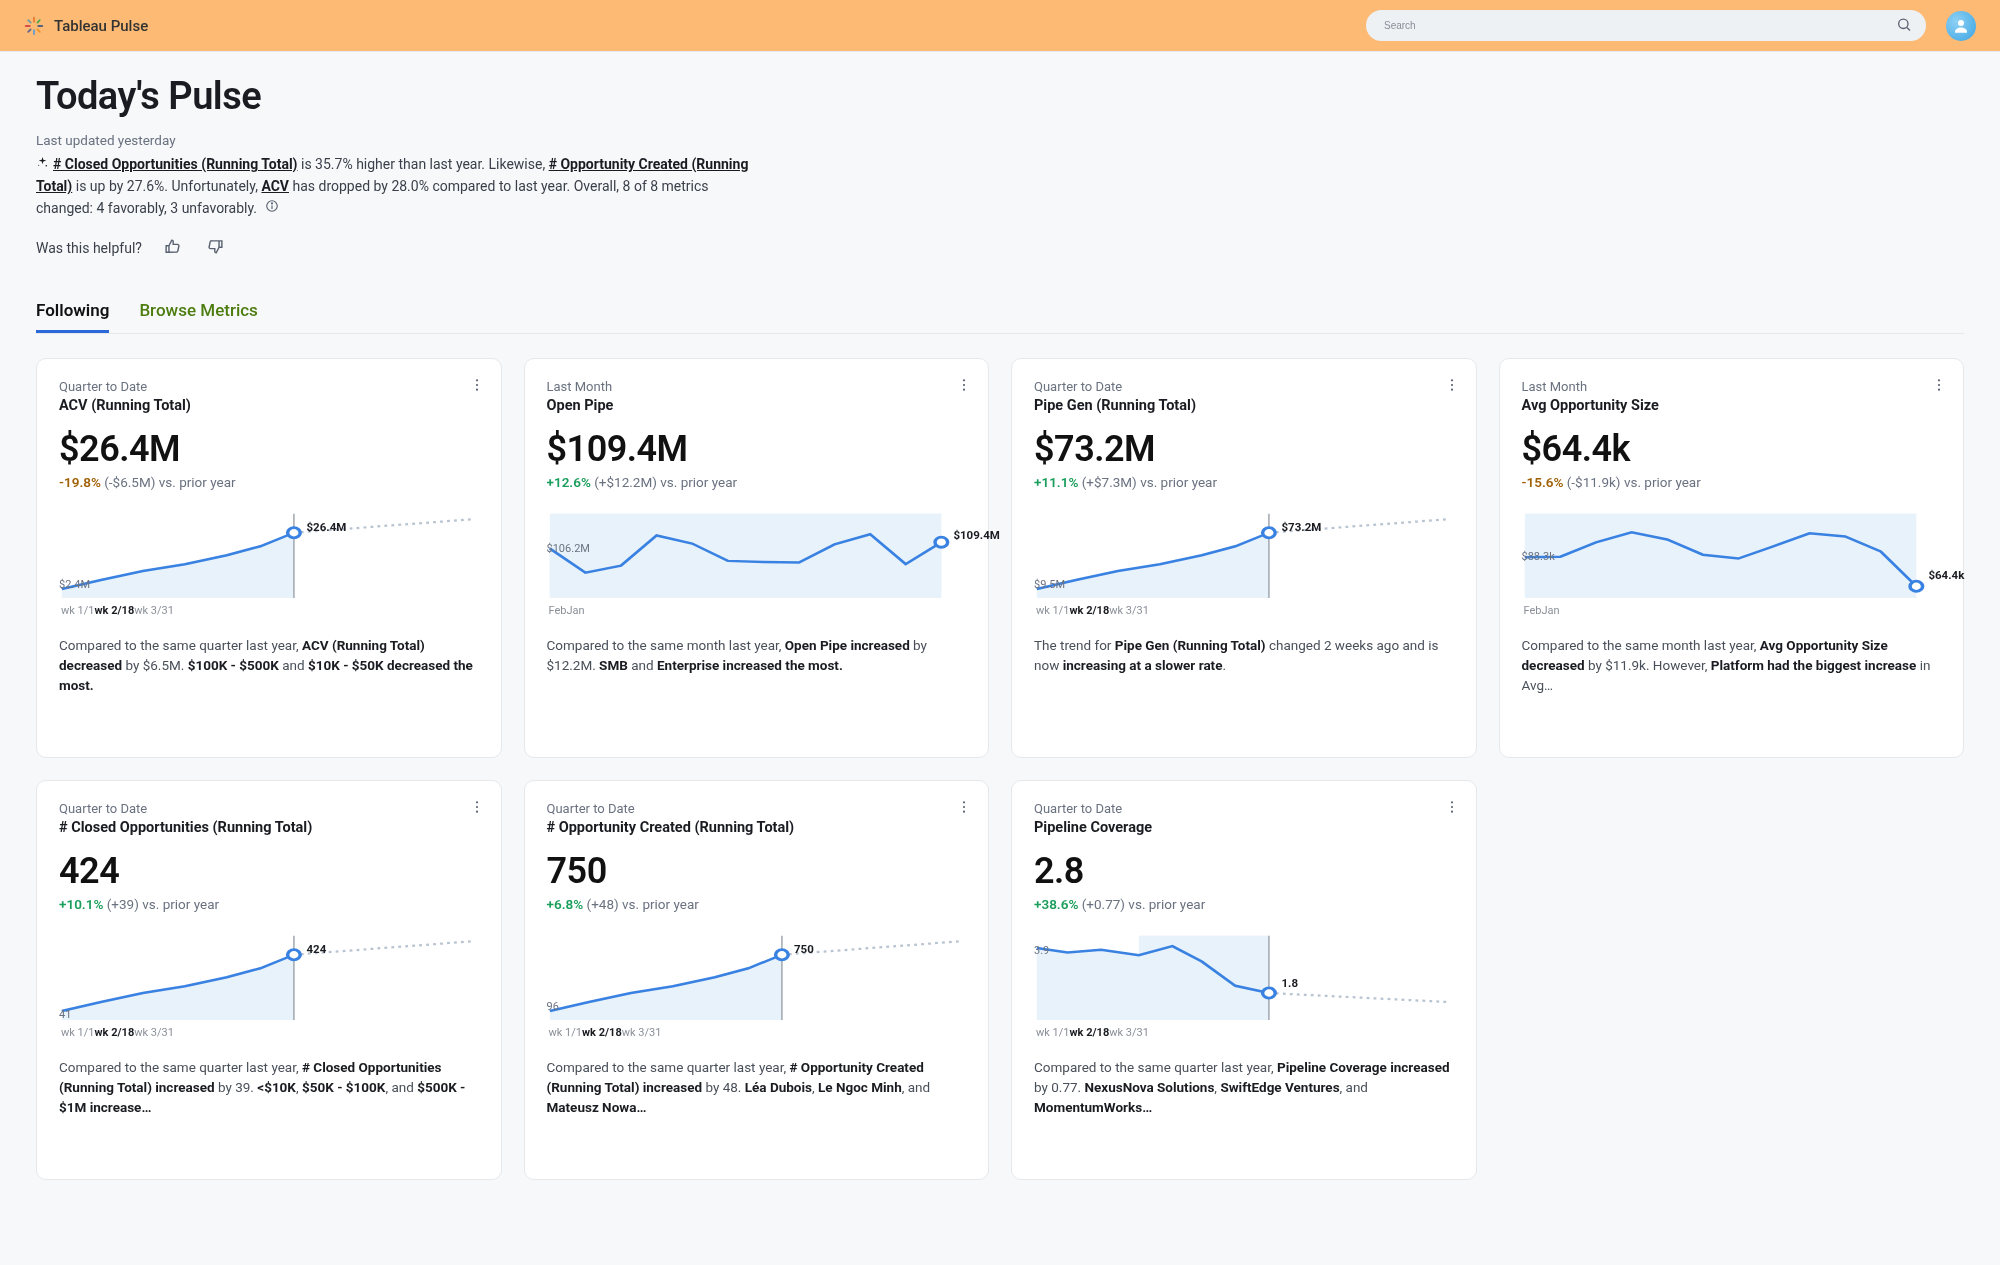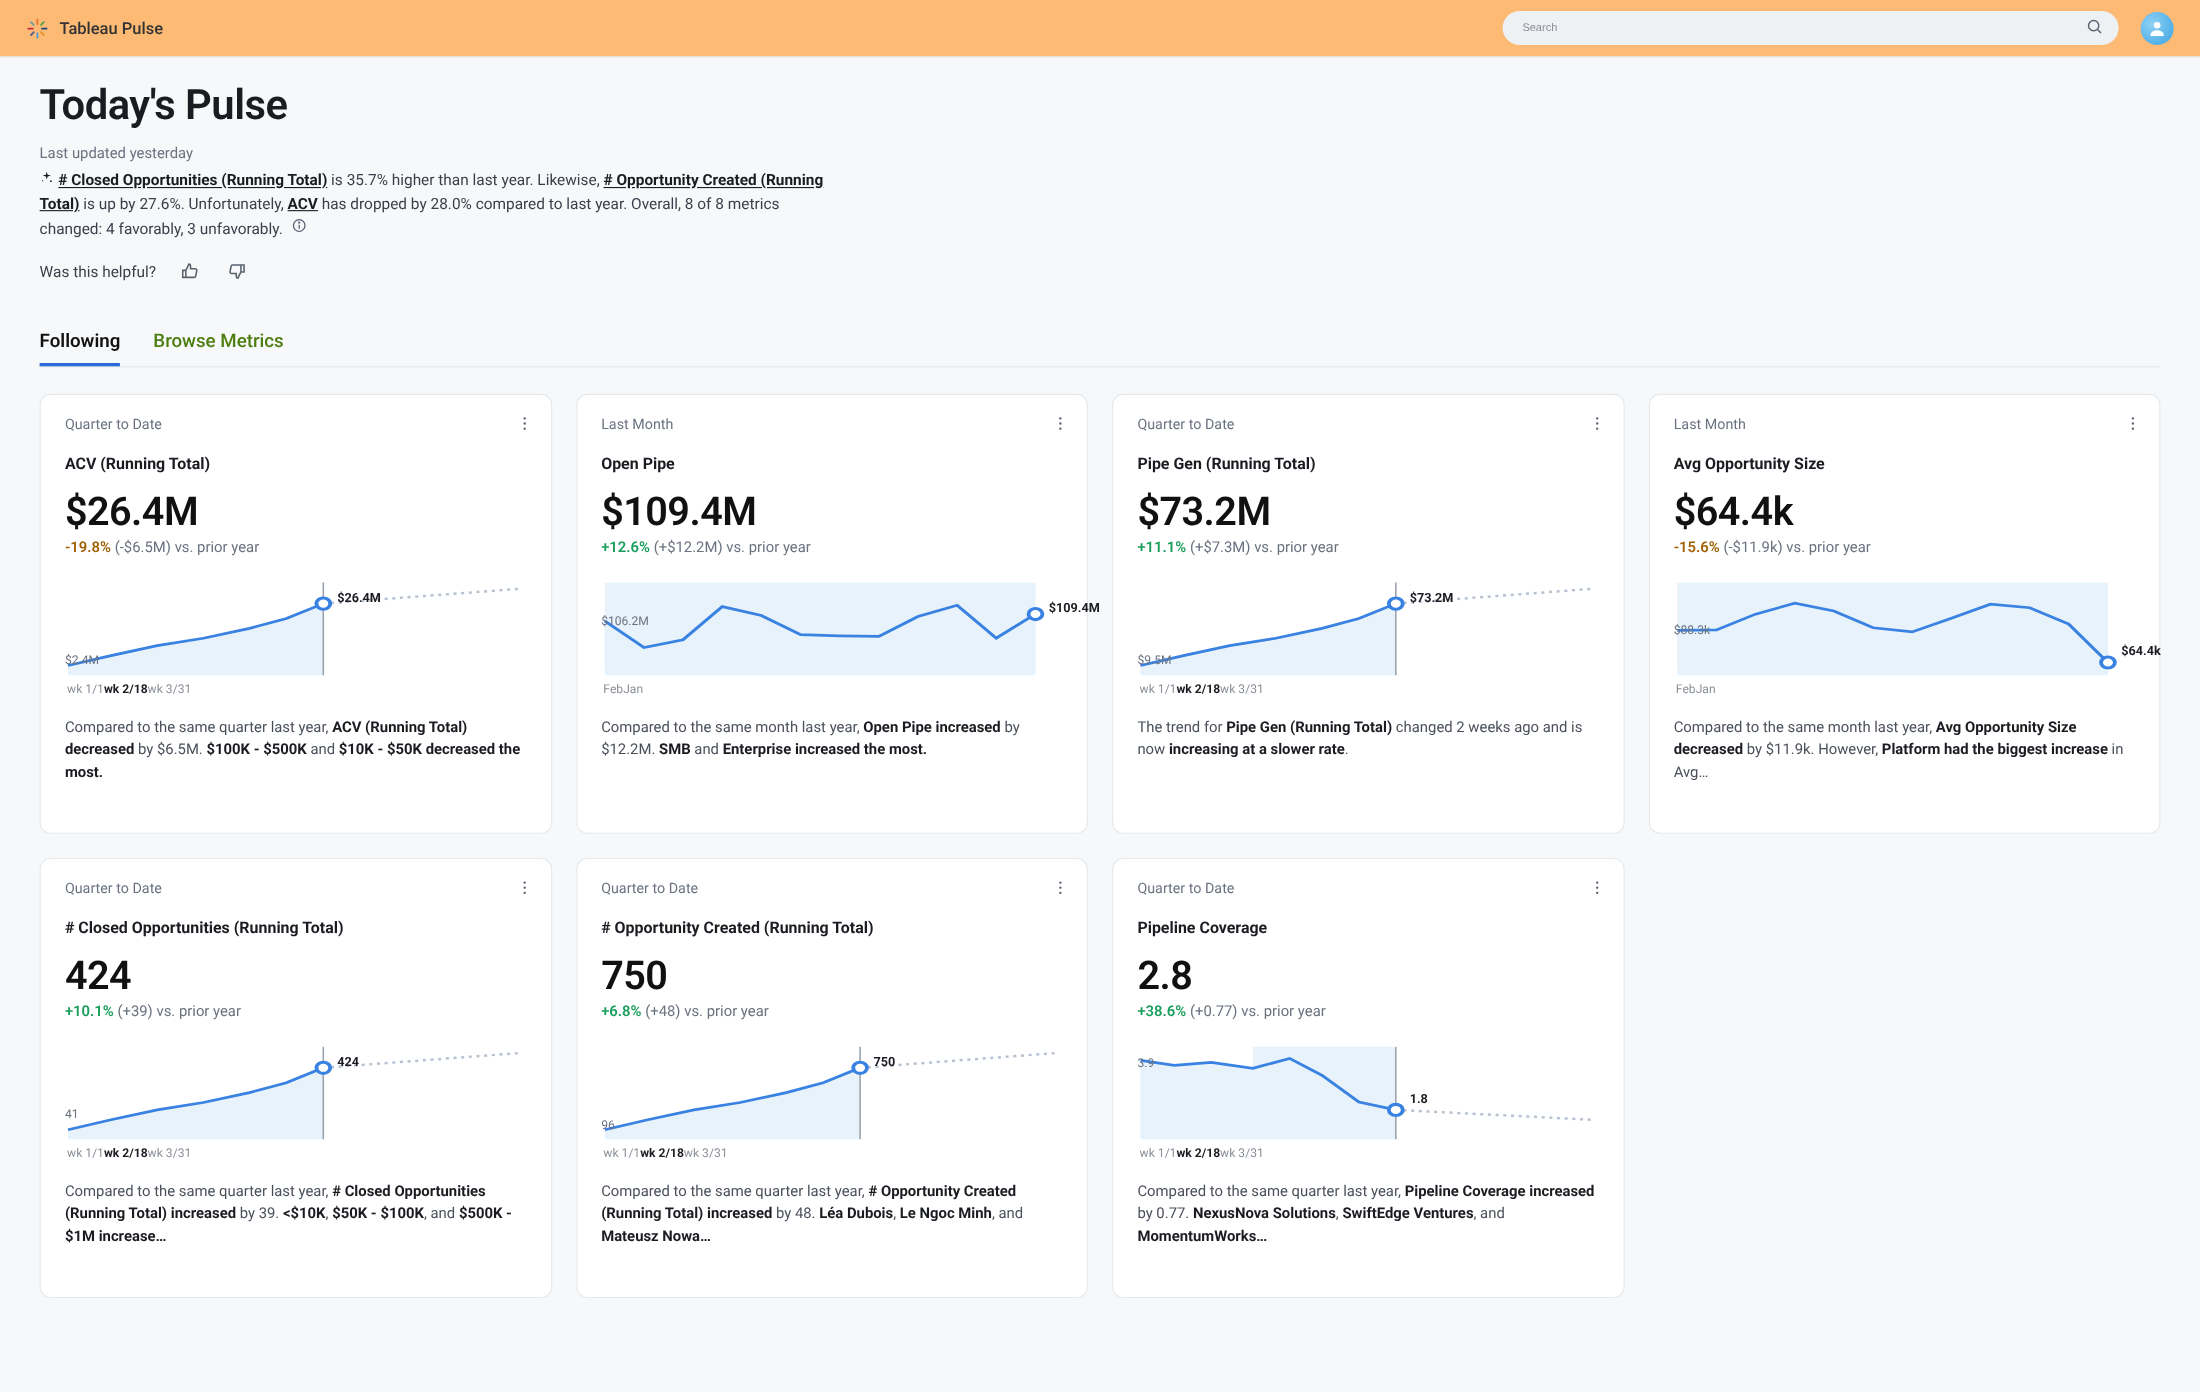--- a/index.html
+++ b/index.html
@@ -68,21 +68,21 @@
     border:1px solid #e6e9ec;
     border-radius:10px;
     padding:20px 22px 18px;
     position:relative;
     min-height: 400px;
     display:flex;
     flex-direction:column;
   }
   .card-menu { position:absolute; top:14px; right:12px; color:#5a6270; cursor:pointer; padding:4px;}
   .period { color:#6a7280; font-size:13px; }
-  .metric-name { font-weight:700; font-size:14.5px; margin-top:19px; color:#1a1c21;}
+  .metric-name { font-weight:700; font-size:14.5px; margin-top:3px; color:#1a1c21;}
   .metric-val { font-size:36px; font-weight:600; margin-top:14px; color:#111; letter-spacing:-0.5px;}
   .delta-row { margin-top:4px; font-size:13.5px; color:#6a7280;}
   .delta-pos { color:#1a9e5c; font-weight:600;}
   .delta-neg { color:#a16207; font-weight:600;}
   .chart-wrap { margin-top:18px; height:90px; position:relative; }
   .chart-svg { width:100%; height:100%; }
   .x-ticks { display:flex; justify-content:flex-start; font-size:11px; color:#8a8f98; margin-top:6px; padding:0 2px;}
   .desc { font-size:13.5px; color:#4a505a; margin-top:18px; line-height:1.5; }
   .desc b { color:#1a1c21; font-weight:700;}
   .start-label {
@@ -324,21 +324,21 @@
     </div>
     <div class="period">Quarter to Date</div>
     <div class="metric-name"># Closed Opportunities (Running Total)</div>
     <div class="metric-val">424</div>
     <div class="delta-row">
       <span class="delta-pos">+10.1%</span>
       <span> (+39) vs. prior year</span>
     </div>
 
     <div class="chart-wrap">
-      <span class="start-label" style="top:60px">41</span>
+      <span class="start-label" style="top:78px">41</span>
       <svg class="chart-svg" viewBox="0 0 300 80" preserveAspectRatio="none">
 
         <path d="M2 80 L2.0 72.0 L30.0 64.0 L60.0 56.0 L90.0 50.0 L120.0 42.0 L144.0 34.0 L168.0 22.0 L168.00000000000003 80 Z" fill="#e8f2fb"></path>
         <line x1="168.00000000000003" y1="22" x2="296" y2="10" stroke="#b7c3d0" stroke-width="2" stroke-dasharray="2 3"></line>
         <path d="M2.0 72.0 L30.0 64.0 L60.0 56.0 L90.0 50.0 L120.0 42.0 L144.0 34.0 L168.0 22.0" fill="none" stroke="#3a82e2" stroke-width="2.2"></path>
         <line x1="168.00000000000003" y1="5" x2="168.00000000000003" y2="80" stroke="#9aa1ab" stroke-width="1"></line>
         <circle cx="168.00000000000003" cy="22" r="4.5" fill="#fff" stroke="#3a82e2" stroke-width="2.5"></circle>
       </svg>
       <span class="end-label" style="left:59.00000000000001%; top:12px">424</span>
     </div>

